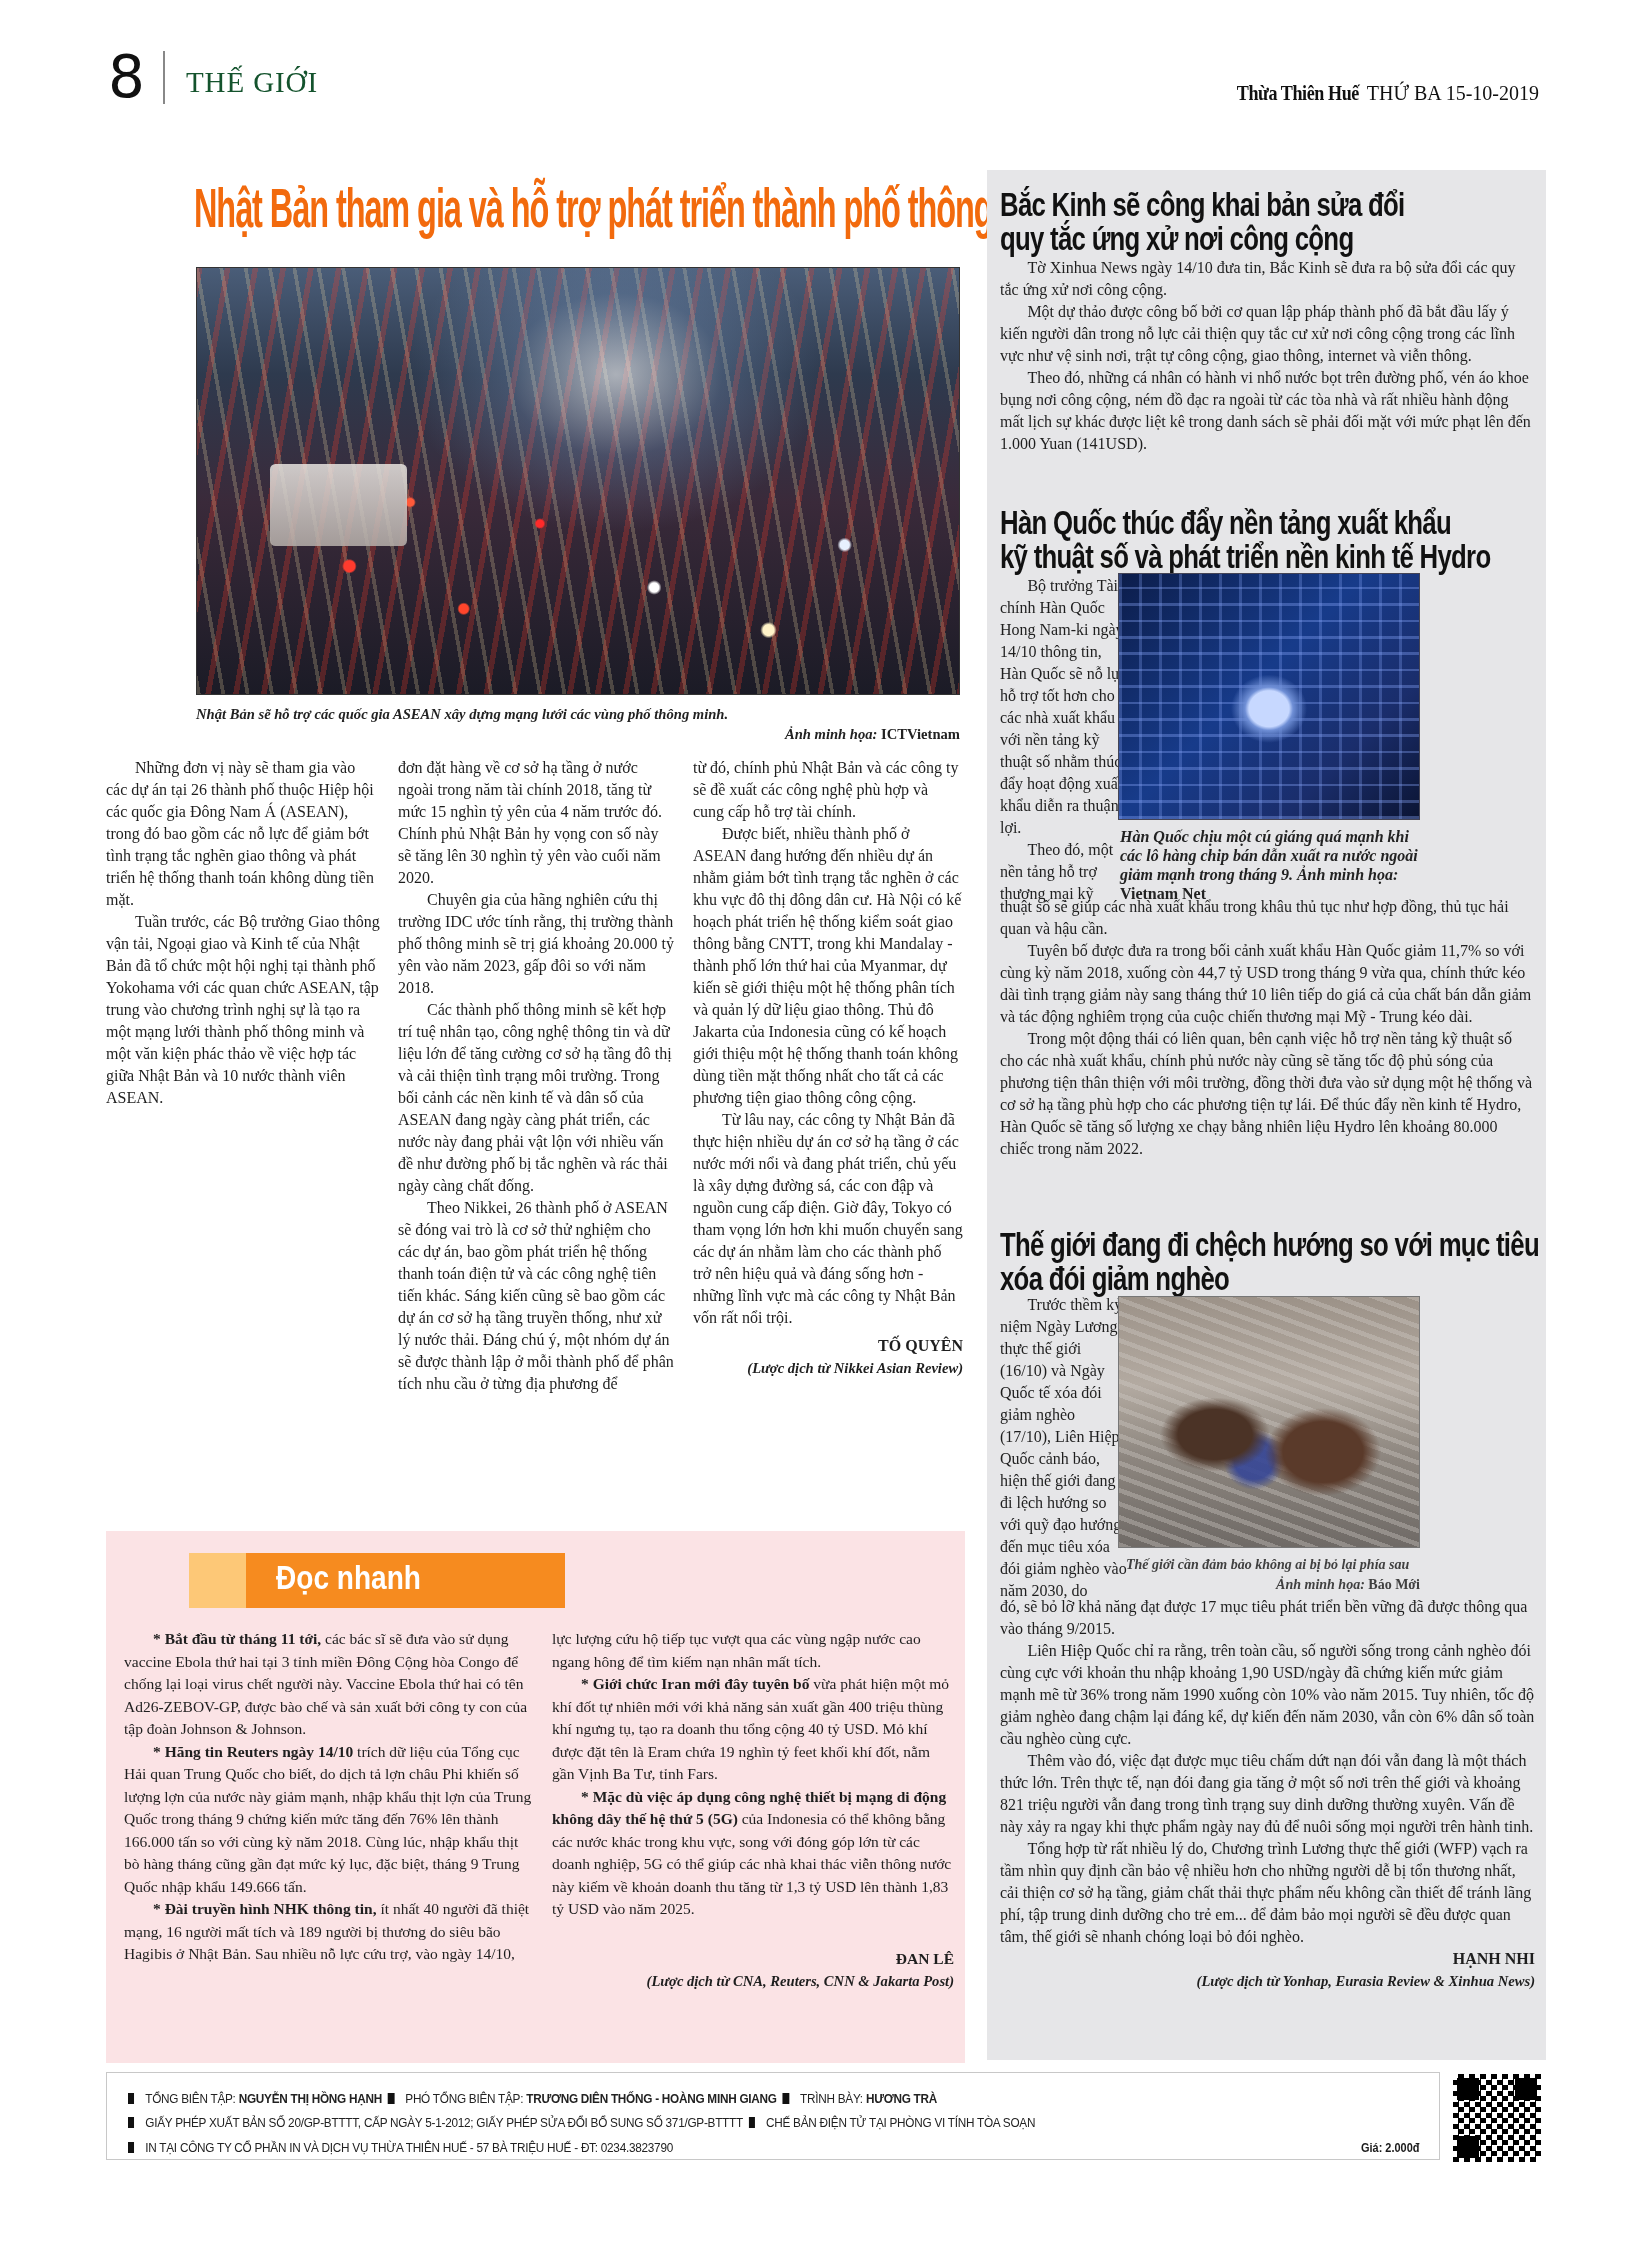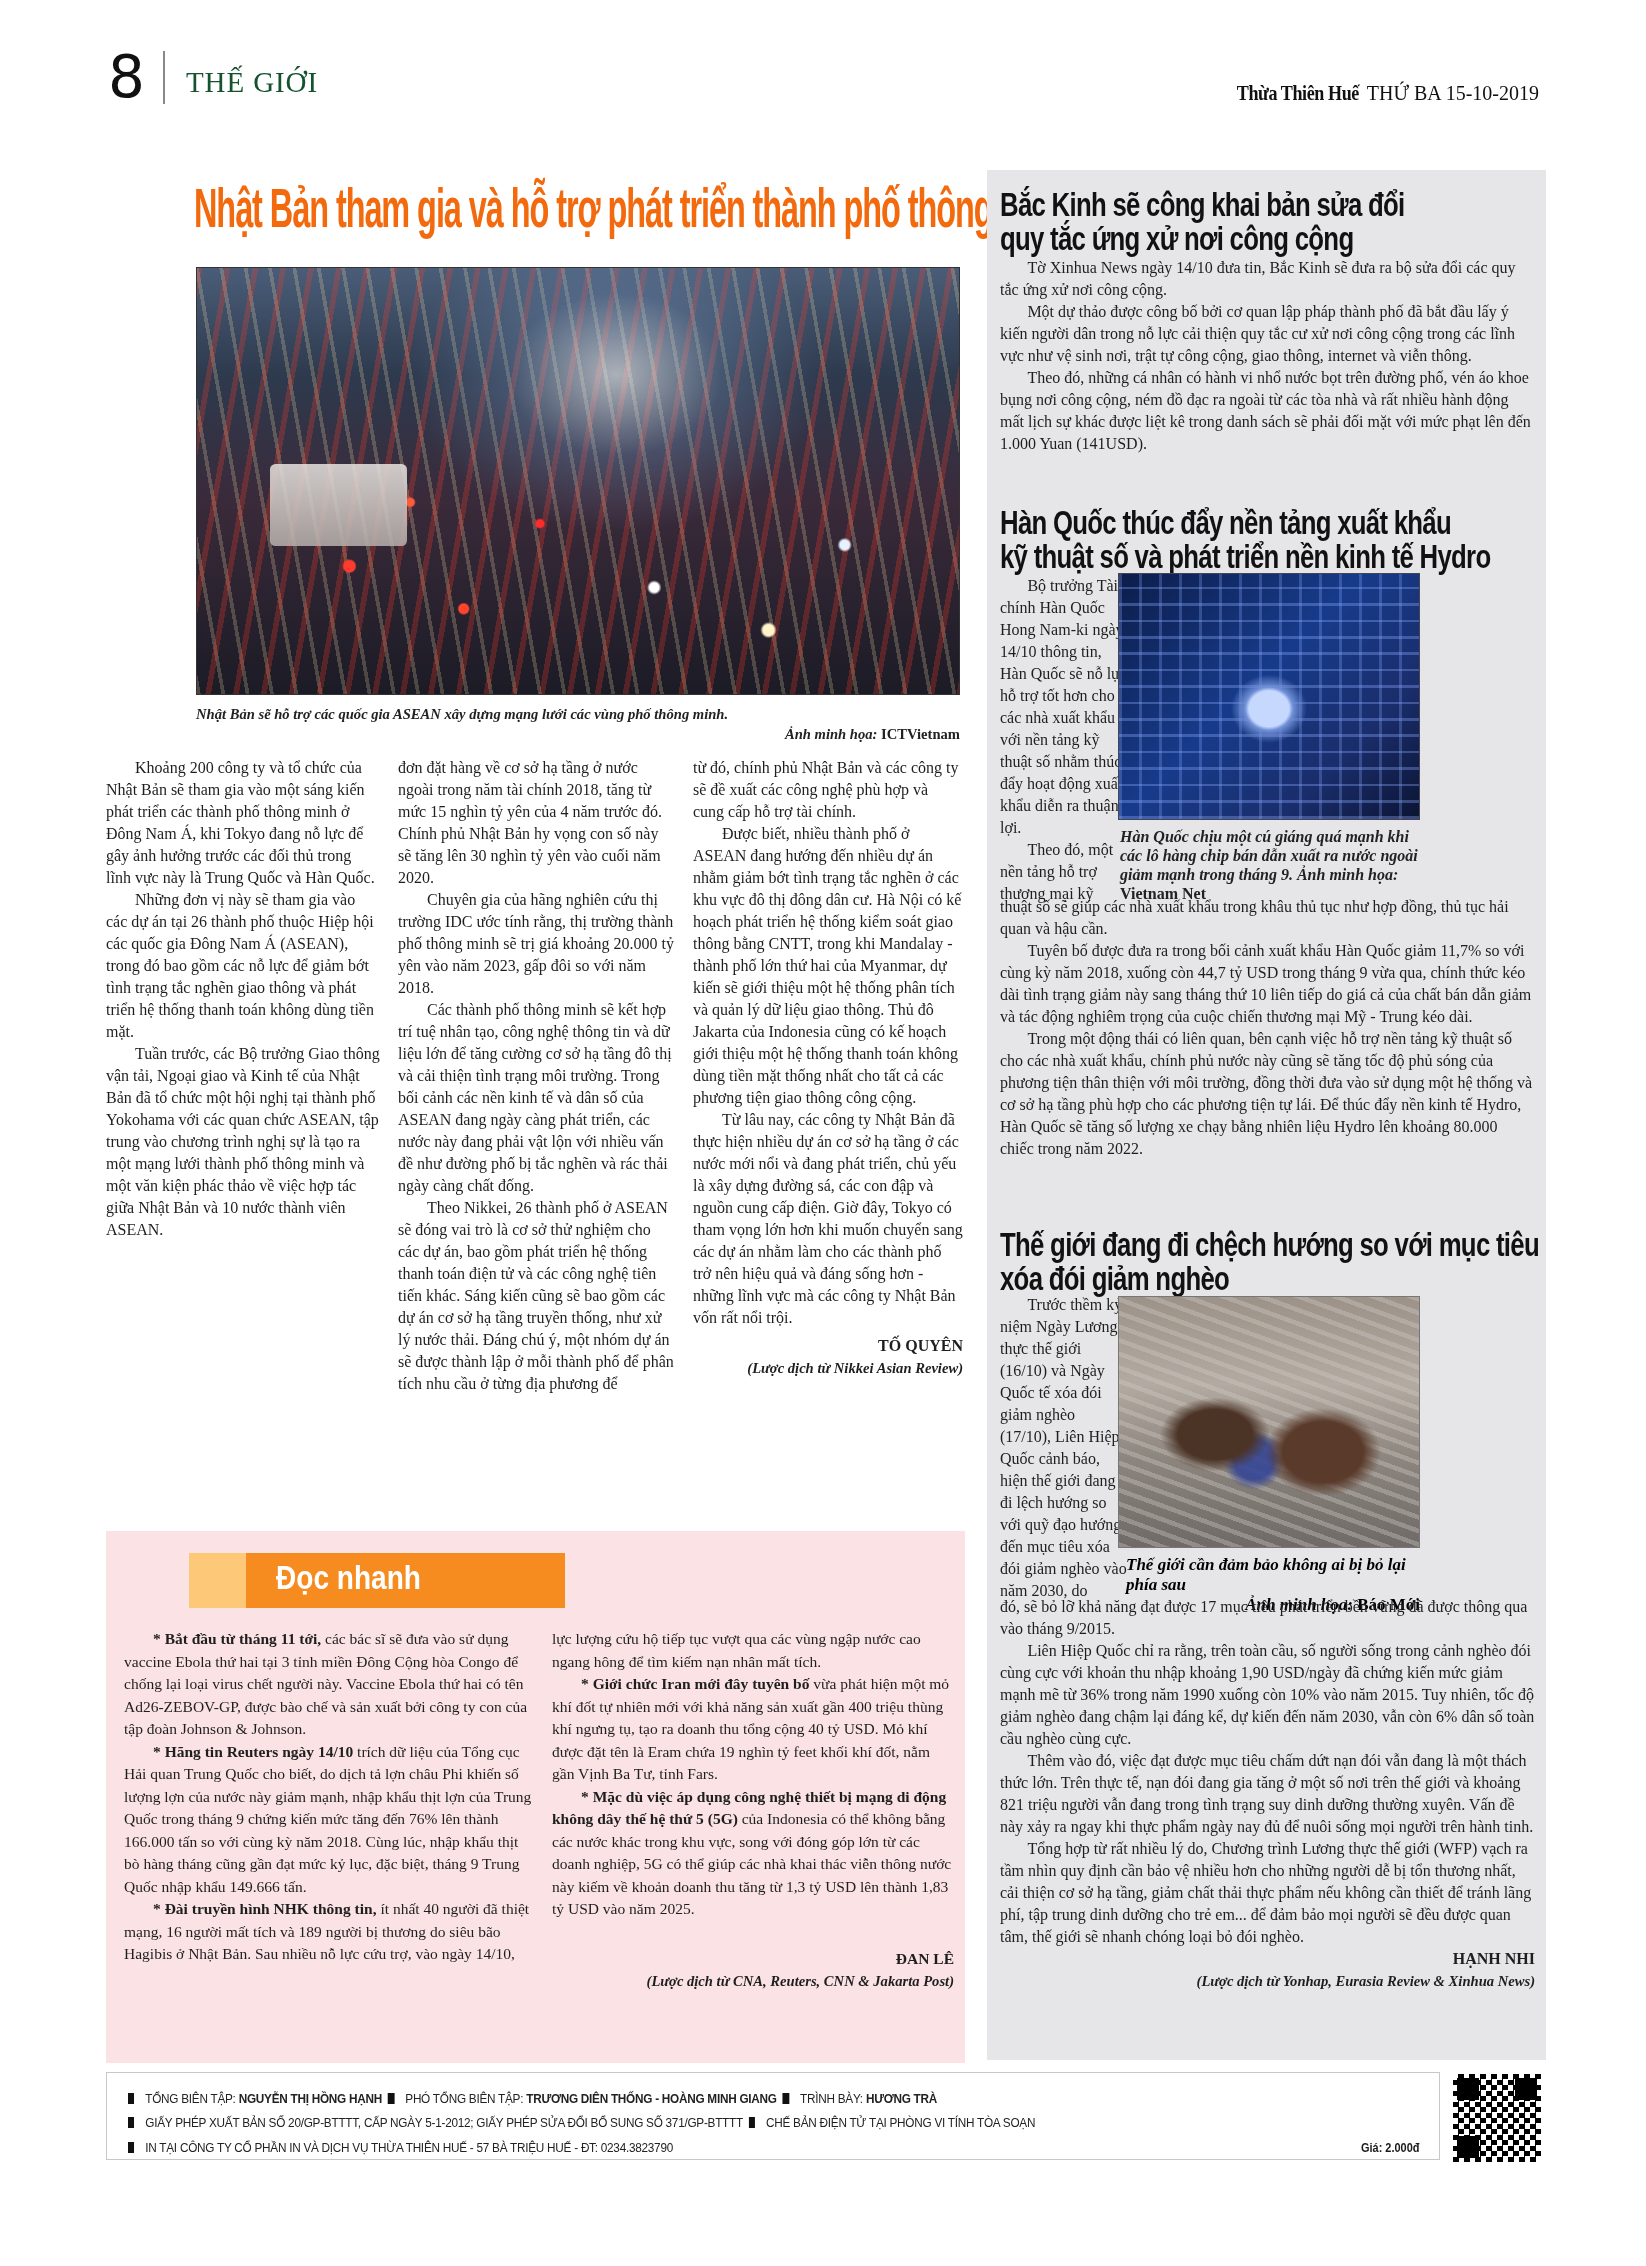--- a/index.html
+++ b/index.html
@@ -80,21 +80,21 @@
   .t2b { left: 1000px; top: 896px; width: 535px; }
   .h3 { left: 1000px; top: 1228px; width: 548px; }
   .t3a { left: 1000px; top: 1294px; width: 128px; }
   .img3 { left: 1118px; top: 1296px; width: 302px; height: 252px; border: 0.9px solid #777;
      background:
        radial-gradient(ellipse at 32% 55%, #4b3326 0 37px, transparent 55px),
        radial-gradient(ellipse at 68% 62%, #5a3a2a 0 40px, transparent 58px),
        radial-gradient(ellipse at 45% 65%, rgba(54,70,150,0.9) 0 20px, transparent 31px),
        repeating-linear-gradient(20deg, rgba(210,205,200,0.35) 0 4.6px, transparent 4.6px 12.8px),
        linear-gradient(180deg, #9c9288 0%, #b3aaa1 35%, #8c857e 65%, #6f6a66 100%); }
-  .cap3 { left: 1126px; top: 1555px; width: 294px; font-style: italic; font-weight: bold; font-size: 17px; line-height: 20px; color:#000000; }
+  .cap3 { left: 1126px; top: 1555px; width: 294px; font-style: italic; font-weight: bold; font-size: 14px; line-height: 20px; color:#404040; }
   .cap3 .credit { display:block; text-align:right; }
   .cap3 b { font-style: normal; }
   .t3b { left: 1000px; top: 1596px; width: 535px; }
 
   
   .footer { left: 106px; top: 2072px; width: 1334px; height: 88px; border: 1.8px solid #c8c8c8; background:#fff; }
   .frow { left: 128px; font-family: "Liberation Sans", sans-serif; font-size: 13.7px; color:#222; white-space: nowrap; letter-spacing: -0.3px; transform: scaleX(0.86); transform-origin: left center; }
   .frow b { font-weight: bold; }
   .frow .sq { display:inline-block; width: 7.3px; height: 11px; background:#111; margin-right: 12.8px; vertical-align: -0.9px; }
   .fr1 { top: 2091px; } .fr2 { top: 2115px; } .fr3 { top: 2140px; }
@@ -129,21 +129,20 @@
 <div class="abs main-photo">
   <div class="photo-lights"></div>
   <div class="photo-bus"></div>
 </div>
 <div class="abs main-caption">
   <span>Nhật Bản sẽ hỗ trợ các quốc gia ASEAN xây dựng mạng lưới các vùng phố thông minh.</span>
   <span class="credit"><span>Ảnh minh họa:</span> <b>ICTVietnam</b></span>
 </div>
 
 <div class="abs col col1">
-  <p>Khoảng 200 công ty và tổ chức của Nhật Bản sẽ tham gia vào một sáng kiến phát triển các thành phố thông minh ở Đông Nam Á, khi Tokyo đang nỗ lực để gây ảnh hưởng trước các đối thủ trong lĩnh vực này là Trung Quốc và Hàn Quốc.</p>
   <p>Những đơn vị này sẽ tham gia vào các dự án tại 26 thành phố thuộc Hiệp hội các quốc gia Đông Nam Á (ASEAN), trong đó bao gồm các nỗ lực để giảm bớt tình trạng tắc nghẽn giao thông và phát triển hệ thống thanh toán không dùng tiền mặt.</p>
   <p>Tuần trước, các Bộ trưởng Giao thông vận tải, Ngoại giao và Kinh tế của Nhật Bản đã tổ chức một hội nghị tại thành phố Yokohama với các quan chức ASEAN, tập trung vào chương trình nghị sự là tạo ra một mạng lưới thành phố thông minh và một văn kiện phác thảo về việc hợp tác giữa Nhật Bản và 10 nước thành viên ASEAN.</p>
 </div>
 <div class="abs col col2">
   <p style="text-indent:0">đơn đặt hàng về cơ sở hạ tầng ở nước ngoài trong năm tài chính 2018, tăng từ mức 15 nghìn tỷ yên của 4 năm trước đó. Chính phủ Nhật Bản hy vọng con số này sẽ tăng lên 30 nghìn tỷ yên vào cuối năm 2020.</p>
   <p>Chuyên gia của hãng nghiên cứu thị trường IDC ước tính rằng, thị trường thành phố thông minh sẽ trị giá khoảng 20.000 tỷ yên vào năm 2023, gấp đôi so với năm 2018.</p>
   <p>Các thành phố thông minh sẽ kết hợp trí tuệ nhân tạo, công nghệ thông tin và dữ liệu lớn để tăng cường cơ sở hạ tầng đô thị và cải thiện tình trạng môi trường. Trong bối cảnh các nền kinh tế và dân số của ASEAN đang ngày càng phát triển, các nước này đang phải vật lộn với nhiều vấn đề như đường phố bị tắc nghẽn và rác thải ngày càng chất đống.</p>
   <p>Theo Nikkei, 26 thành phố ở ASEAN sẽ đóng vai trò là cơ sở thử nghiệm cho các dự án, bao gồm phát triển hệ thống thanh toán điện tử và các công nghệ tiên tiến khác. Sáng kiến cũng sẽ bao gồm các dự án cơ sở hạ tầng truyền thống, như xử lý nước thải. Đáng chú ý, một nhóm dự án sẽ được thành lập ở mỗi thành phố để phân tích nhu cầu ở từng địa phương để</p>
 </div>
 <div class="abs col col3">

